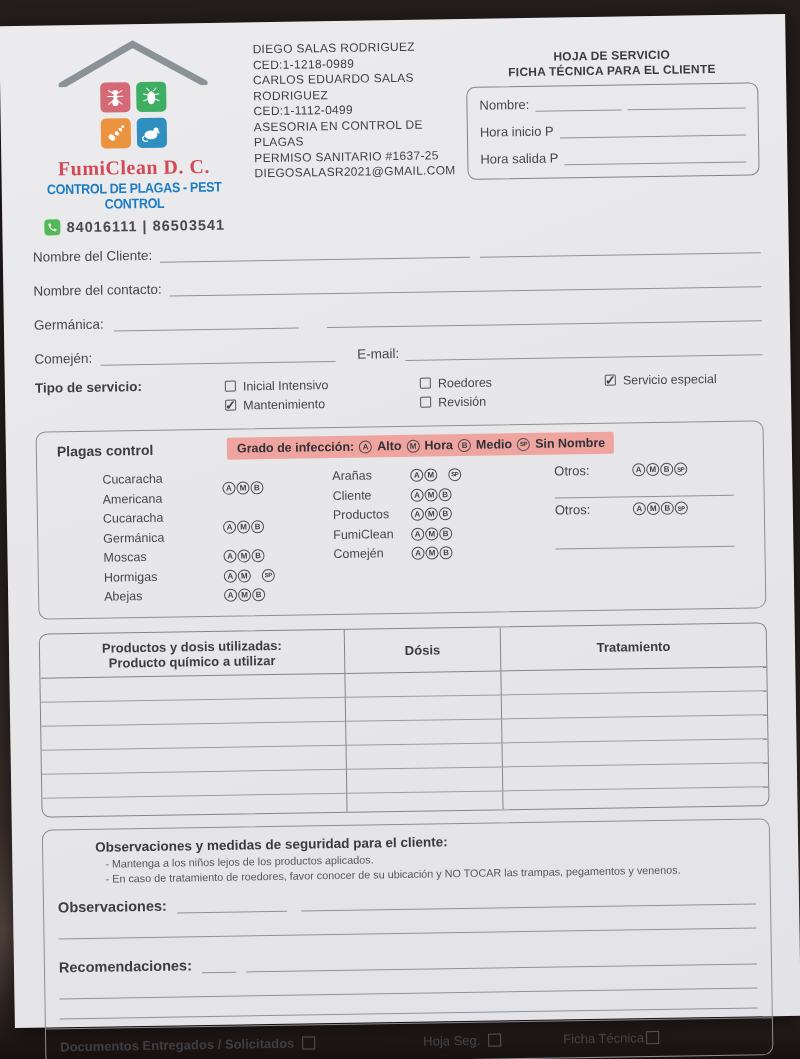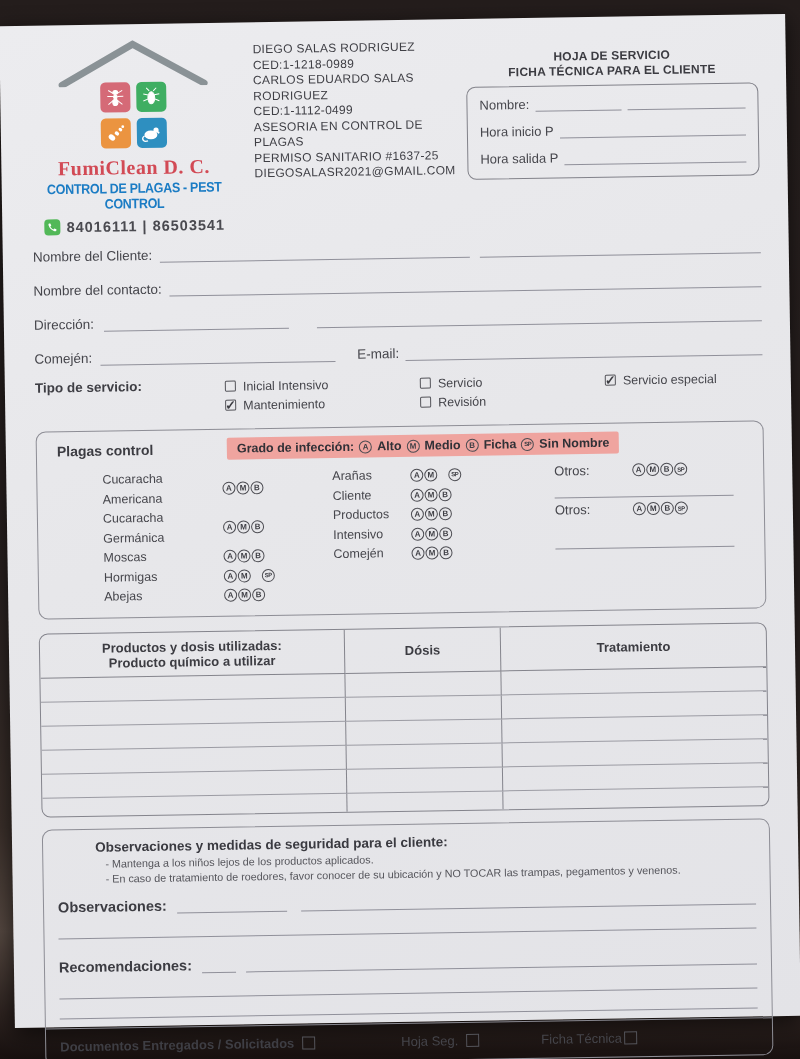--- a/index.html
+++ b/index.html
@@ -180,21 +180,21 @@
   <div class="frow" style="margin-top:14px;">
     <span class="lbl">Nombre del Cliente:</span>
     <span class="ul" style="flex:1.1; margin-left:8px;"></span>
     <span class="ul" style="flex:1; margin-left:10px;"></span>
   </div>
   <div class="frow">
     <span class="lbl">Nombre del contacto:</span>
     <span class="ul fl1" style="margin-left:8px;"></span>
   </div>
   <div class="frow">
-    <span class="lbl">Dirección:</span>
+    <span class="lbl">Germánica:</span>
     <span class="ul" style="width:185px; margin-left:10px;"></span>
     <span class="ul" style="flex:1; margin-left:28px;"></span>
   </div>
   <div class="frow">
     <span class="lbl">Comején:</span>
     <span class="ul" style="width:235px; margin-left:8px;"></span>
     <span class="lbl" style="margin-left:22px;">E-mail:</span>
     <span class="ul fl1"></span>
   </div>
 
@@ -203,44 +203,44 @@
     <div class="tcol1">
       <div class="opt">
         <span class="cb"></span><span>Inicial Intensivo</span>
       </div>
       <div class="opt">
         <span class="cb checked"></span><span>Mantenimiento</span>
       </div>
     </div>
     <div class="tcol2">
       <div class="opt">
-        <span class="cb"></span><span>Servicio</span>
+        <span class="cb"></span><span>Roedores</span>
       </div>
       <div class="opt">
         <span class="cb"></span><span>Revisión</span>
       </div>
     </div>
     <div class="tcol3">
       <div class="opt">
         <span class="cb checked"></span><span>Servicio especial</span>
       </div>
     </div>
   </div>
 
   <section class="pestbox">
     <div class="pest-head">
       <div class="pest-title">Plagas control</div>
       <div class="grade">
         <span>Grado de infección:</span>
         <span class="circle">A</span>
         <span>Alto</span>
         <span class="circle">M</span>
+        <span>Hora</span>
+        <span class="circle">B</span>
         <span>Medio</span>
-        <span class="circle">B</span>
-        <span>Ficha</span>
         <span class="circle sp">SP</span>
         <span>Sin Nombre</span>
       </div>
     </div>
     <div class="pest-cols">
       <div class="pc1">
         <div class="prow">
             <span class="pname">Cucaracha Americana</span>
             <span class="codes">
               <span class="circle">A</span>
@@ -302,21 +302,21 @@
           </div>
         <div class="prow">
             <span class="pname">Productos</span>
             <span class="codes">
               <span class="circle">A</span>
               <span class="circle">M</span>
               <span class="circle">B</span>
             </span>
           </div>
         <div class="prow">
-            <span class="pname">Intensivo</span>
+            <span class="pname">FumiClean</span>
             <span class="codes">
               <span class="circle">A</span>
               <span class="circle">M</span>
               <span class="circle">B</span>
             </span>
           </div>
         <div class="prow">
             <span class="pname">Comején</span>
             <span class="codes">
               <span class="circle">A</span>
@@ -404,20 +404,20 @@
     <div class="obs-lblrow" style="margin-top:20px;">
       <span>Recomendaciones:</span>
       <span class="ul" style="width:34px;margin-left:10px;"></span>
       <span class="ul fl1" style="margin-left:10px;"></span>
     </div>
     <div class="hrline"></div>
     <div class="hrline" style="height:20px;"></div>
     <div class="docrow">
       <span class="b">Documentos Entregados / Solicitados</span>
       <span class="doc-cb"></span>
-      <span style="margin-left:86px;">Hoja Seg.</span>
+      <span style="margin-left:108px;">Hoja Seg.</span>
       <span class="doc-cb"></span>
       <span style="margin-left:62px;">Ficha Técnica</span>
       <span class="doc-cb" style="margin-left:2px;"></span>
     </div>
   </section>
 
 </div>
 
 </body></html>

